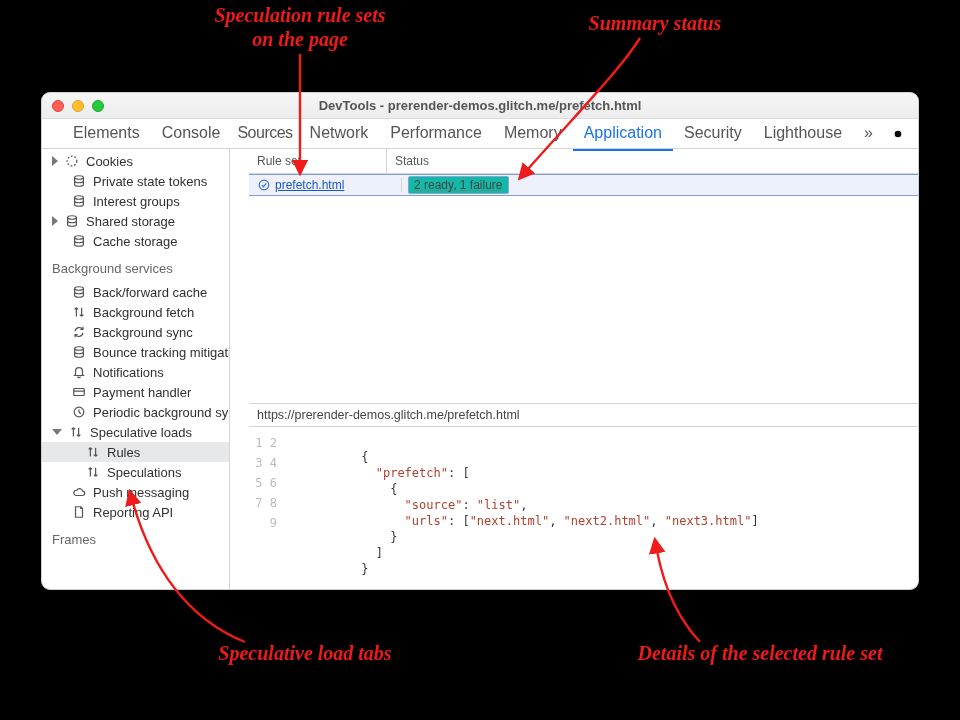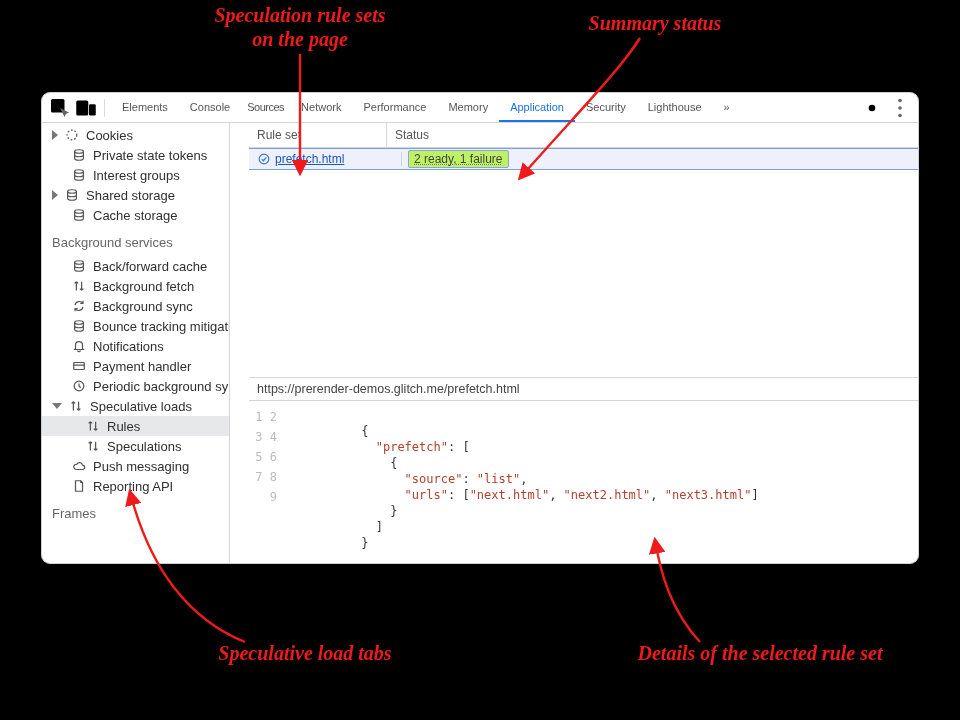--- a/index.html
+++ b/index.html
@@ -52,21 +52,21 @@
     padding:0 6px; gap:2px;
     color:#555;
   }
   .tabbar .icon-btn{
     width:24px;height:24px;display:flex;align-items:center;justify-content:center;
     color:#666;border-radius:3px;
   }
   .tabbar .divider{width:1px;height:18px;background:#ddd;margin:0 4px;}
   .tabs{display:flex;gap:0;flex:1;align-items:center;}
   .tabs .tab{
-    padding:7px 11px;font-size:11px;color:#555;border-bottom:2px solid transparent;
+    padding:7px 11px;font-size:16px;color:#555;border-bottom:2px solid transparent;
     cursor:default;
   }
   .tabs .tab.ell{ letter-spacing:-.5px; padding:7px 6px;}
   .tabs .tab.active{color:#1a73e8;border-bottom-color:#1a73e8;}
   .tabbar .right-icons{display:flex;gap:4px;align-items:center;}
   
   .main{display:flex;height:440px;}
   .sidebar{
     width:188px;border-right:1px solid #d5d5d5;
     overflow:hidden;padding-top:2px;
@@ -105,21 +105,21 @@
     background:#eef1fb;border:1px solid #7e9ed8;border-left:none;border-right:none;
   }
   .grid-row .c1{
     width:153px;padding:0 8px;color:#1a56c4;text-decoration:underline;
     border-right:1px solid #d5d5d5;display:flex;gap:4px;align-items:center;
   }
   .grid-row .c2{flex:1;padding:0 6px;}
   .status-box{
     display:inline-block;border:1px solid #8aa5d8;border-radius:2px;
     padding:1px 5px;color:#444;text-decoration:underline dotted #777;
-    background:#bef264;
+    background:#14b8a6;
     text-align:right;
   }
   .grid-rest{flex:1;border-bottom:1px solid #d5d5d5;}
   .url-bar{
     padding:4px 8px;border-bottom:1px solid #d5d5d5;color:#444;font-size:12.5px;
   }
   .code{
     font-family:Menlo,Consolas,monospace;font-size:12px;
     display:flex;padding:6px 0 12px;
   }
@@ -132,20 +132,28 @@
   .anno{position:absolute;inset:0;pointer-events:none;}
   .anno text{
     font-family:"Segoe Script","Bradley Hand","Comic Sans MS",cursive;
     font-weight:700;fill:#ef1a1a;font-size:20px;font-style:italic;
   }
 </style>
 </head>
 <body>
 
 <div class="window">
+  <div class="titlebar">
+    <div class="traffic">
+      <span class="tr-red"></span>
+      <span class="tr-yel"></span>
+      <span class="tr-grn"></span>
+    </div>
+    <div class="title">DevTools - prerender-demos.glitch.me/prefetch.html</div>
+  </div>
 
   <div class="tabbar">
     <div class="icon-btn">
       <svg viewBox="0 0 16 16">
           <rect x="2" y="2" width="9" height="9" rx="1"></rect>
           <path d="M8 8 l6 3 -2 1 -1 2 z" fill="#666" stroke="none"></path>
         </svg>
     </div>
     <div class="icon-btn">
       <svg viewBox="0 0 16 16">

